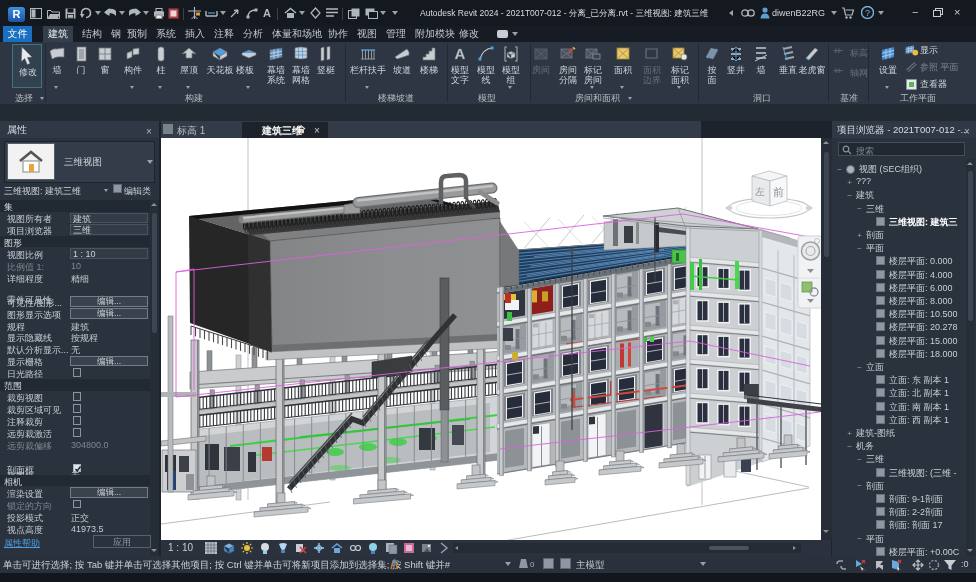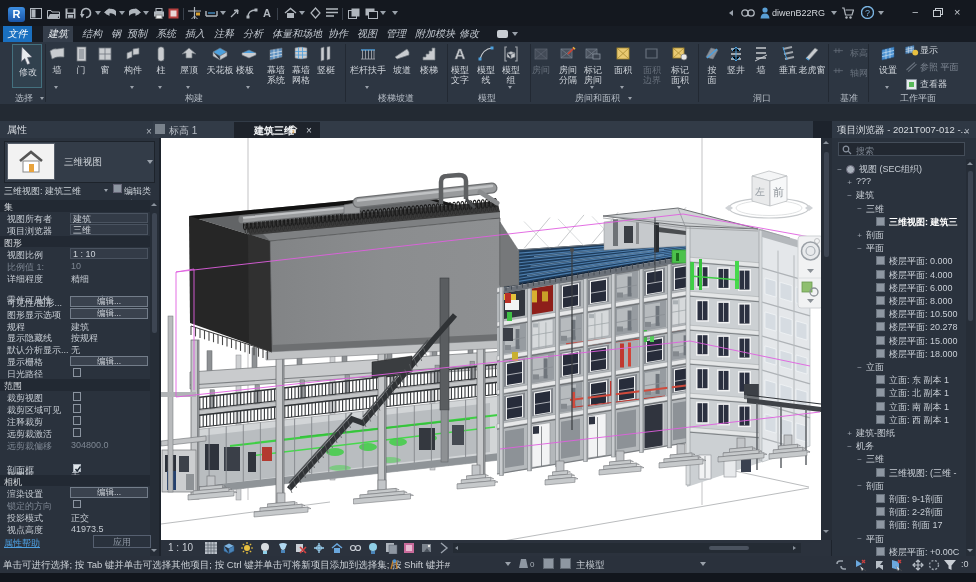--- a/index.html
+++ b/index.html
@@ -7,38 +7,38 @@
 .abs{position:absolute;}
 #app{position:relative;width:976px;height:582px;background:#242b34;}
 .titlebar{position:absolute;left:0;top:0;width:976px;height:26px;background:#14181f;}
 .rlogo{position:absolute;left:8px;top:7px;width:17px;height:15px;border-radius:3px;
  background:linear-gradient(#3c8de0,#1a55a8);color:#fff;font-weight:bold;font-size:11px;
  text-align:center;line-height:15px;}
 .qsep{position:absolute;top:8px;width:1px;height:12px;background:#3a414b;}
 .ttext{position:absolute;left:420px;top:8px;font-size:8.5px;color:#d8dce1;white-space:nowrap;}
 .tuser{position:absolute;top:8px;font-size:9px;color:#d4d8dd;}
 .wbtn{position:absolute;top:6px;font-size:11px;color:#c6cbd1;}
-.tabrow{position:absolute;left:0;top:26px;width:976px;height:16px;background:#171c24;font-style:italic;}
+.tabrow{position:absolute;left:0;top:26px;width:976px;height:16px;background:#171c24;}
 .ftab{position:absolute;left:3px;top:0;width:29px;height:16px;background:#1a70c0;color:#fff;
  font-size:10px;text-align:center;line-height:16px;}
 .rtab{position:absolute;top:0;height:16px;color:#c3c9d1;font-size:10px;line-height:16px;padding:0 5px;}
 .rtab.act{background:#353e4b;color:#e8ecf0;}
 .tabico{position:absolute;left:497px;top:4px;width:11px;height:8px;background:#c8cdd3;border-radius:2px;}
 .ribbon{position:absolute;left:0;top:42px;width:976px;height:62px;background:#2d3642;}
 .rsep{position:absolute;top:2px;width:1px;height:58px;background:#222933;}
 .rlabel{position:absolute;top:50px;font-size:9px;color:#b6bdc6;white-space:nowrap;}
 .rlab2{position:absolute;font-size:9px;color:#cfd4da;text-align:center;line-height:9.5px;white-space:nowrap;}
 .gray .rlab2{color:#67707c;}
 .grayt{color:#7e8793!important;}
 .modbox{position:absolute;left:12px;top:2px;width:30px;height:44px;border:1px solid #44717f;background:#31414e;}
 .panel{position:absolute;background:#2a323d;}
 .phead{position:absolute;left:0;top:0;width:100%;height:17px;background:#2f3844;color:#d9dde2;
  font-size:10px;line-height:17px;padding-left:7px;}
 .phx{position:absolute;top:2px;font-size:10px;color:#aeb5bd;}
-.viewtabs{position:absolute;left:153px;top:121px;width:660px;height:17px;background:#323b47;}
+.viewtabs{position:absolute;left:161px;top:121px;width:540px;height:17px;background:#323b47;}
 .vtab1{position:absolute;left:16px;top:2px;height:15px;color:#b9bfc7;font-size:10px;line-height:15px;}
 .vtab2{position:absolute;left:81px;top:1px;width:86px;height:16px;background:#1e232b;color:#f2f4f6;
  font-size:10px;line-height:16px;font-weight:bold;padding-left:48px;}
 .prow{position:absolute;left:0;width:159px;height:11.6px;font-size:9px;color:#c6ccd3;}
 .prow .lab{position:absolute;left:7px;top:1px;white-space:nowrap;}
 .prow .val{position:absolute;left:71px;top:1px;white-space:nowrap;}
 .prow .valbox{position:absolute;left:70px;top:0.5px;width:78px;height:10.5px;border:1px solid #4a5360;
  background:#333b47;font-size:9px;color:#ccd1d8;padding:0 2px;line-height:10px;white-space:nowrap;}
 .prow .btn{position:absolute;left:70px;top:0.5px;width:78px;height:10.5px;border:1px solid #737d8a;
  background:#3a424e;color:#ccd1d8;font-size:8.5px;text-align:center;line-height:9.5px;}
@@ -135,20 +135,21 @@
 <svg class="abs" style="left:348px;top:8px" width="12" height="11" viewBox="0 0 12 11">
         <rect x="0.5" y="2.5" width="8" height="8" fill="none" stroke="#b0b6bd"></rect>
         <rect x="3.5" y="0.5" width="8" height="8" fill="#b0b6bd"></rect>
       </svg>
 <svg class="abs" style="left:365px;top:8px" width="13" height="11" viewBox="0 0 13 11">
         <rect x="0.5" y="0.5" width="9" height="7" fill="#b0b6bd"></rect>
         <rect x="3.5" y="3.5" width="9" height="7" fill="#14181f" stroke="#b0b6bd"></rect>
       </svg>
 <div class="arrt" style="left:380px;top:11px;border-left:3.2px solid transparent;border-right:3.2px solid transparent;border-top:4.0px solid #9aa1aa;"></div>
 <div class="arrt" style="left:392px;top:11px;border-left:3.2px solid transparent;border-right:3.2px solid transparent;border-top:4.0px solid #9aa1aa;"></div>
+<div class="ttext">Autodesk Revit 2024 - 2021T007-012 - 分离_已分离.rvt - 三维视图: 建筑三维</div>
 <div class="arrt" style="left:729px;top:10px;border-top:3.2px solid transparent;border-bottom:3.2px solid transparent;border-right:4.0px solid #9aa2ac;"></div>
 <svg class="abs" style="left:741px;top:8px" width="14" height="10" viewBox="0 0 14 10">
         <circle cx="4" cy="5" r="3.2" fill="none" stroke="#b0b6bd" stroke-width="1.3"></circle>
         <circle cx="10" cy="5" r="3.2" fill="none" stroke="#b0b6bd" stroke-width="1.3"></circle>
         <path d="M7 5 h0" stroke="#b0b6bd"></path>
       </svg>
 <svg class="abs" style="left:760px;top:7px" width="10" height="12" viewBox="0 0 10 12">
         <circle cx="5" cy="3" r="2.6" fill="#5a9fd6"></circle>
         <path d="M0.5 11.5 Q1 6.5 5 6.5 Q9 6.5 9.5 11.5 Z" fill="#5a9fd6"></path>
       </svg>

